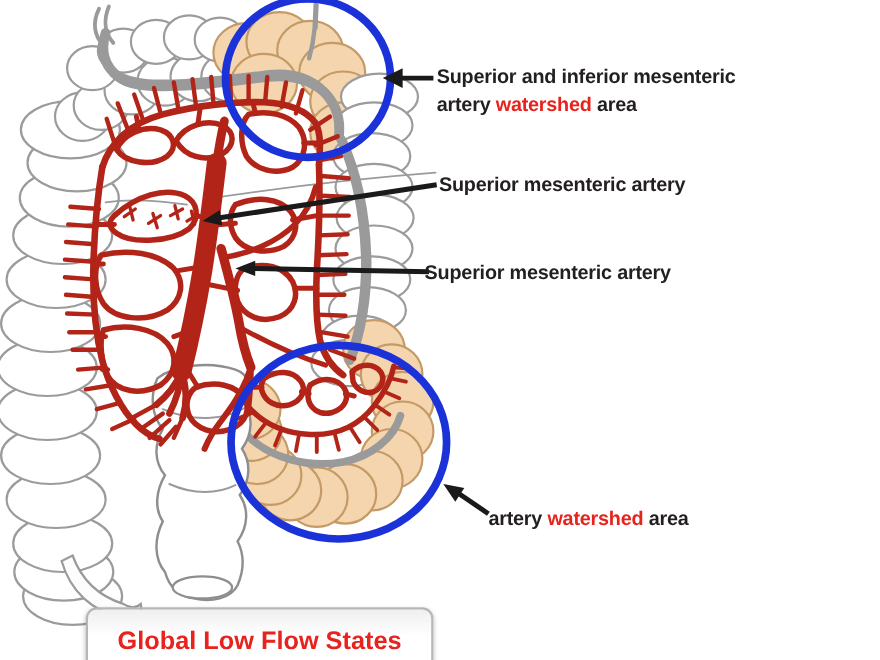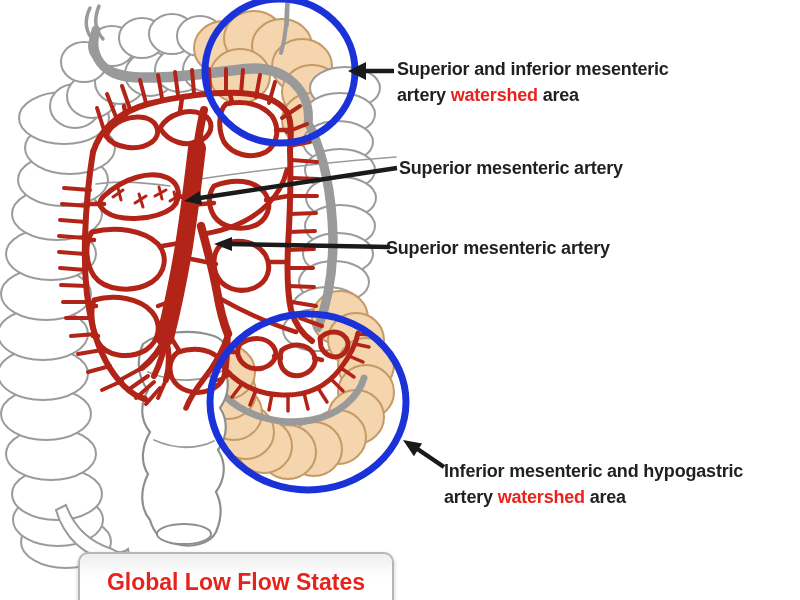--- a/index.html
+++ b/index.html
@@ -270,21 +270,20 @@
 
 <div class="lbl" style="left:399px;top:155px">
   <span>Superior mesenteric artery</span>
 </div>
 
 <div class="lbl" style="left:386px;top:235px">
   <span>Superior mesenteric artery</span>
 </div>
 
 <div class="lbl" style="left:444px;top:458px">
-  <div><span>Inferior mesenteric and hypogastric</span></div>
   <div>
     <span>artery </span><span class="hl">watershed</span><span> area</span>
   </div>
 </div>
 
 <div class="footer-box">
   <span>Global Low Flow States</span>
 </div>
 
 </body></html>

